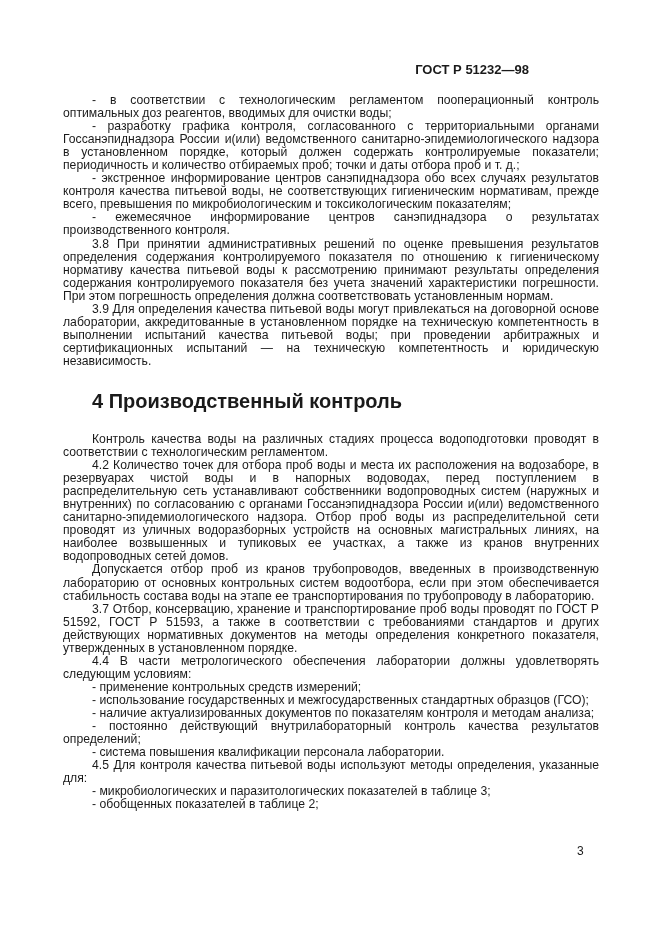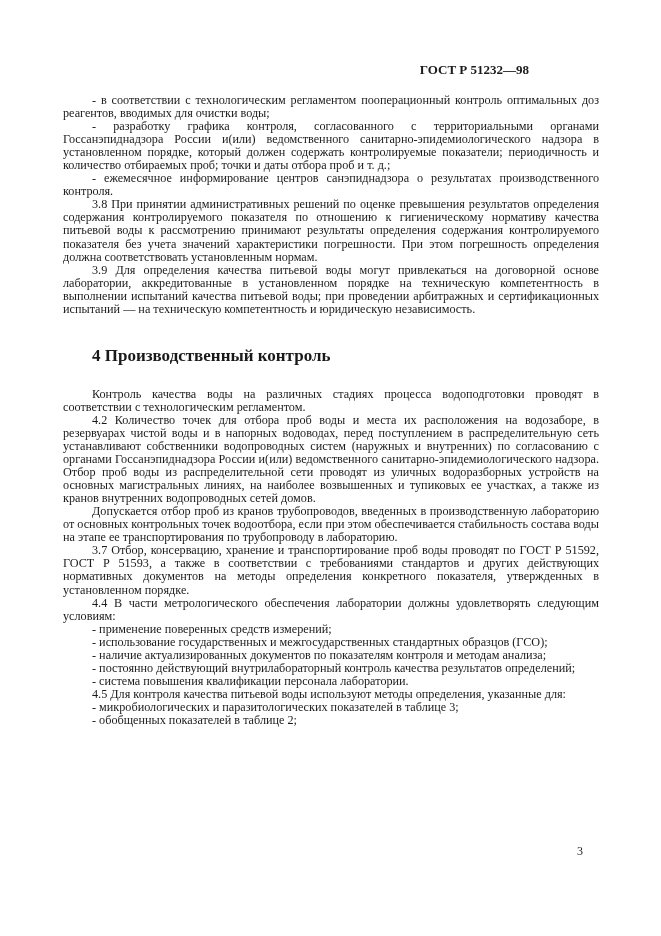--- a/index.html
+++ b/index.html
@@ -1,63 +1,64 @@
 <!DOCTYPE html>
 <html><head>
 <meta charset="utf-8">
 <style>
   html, body { margin: 0; padding: 0; background: #ffffff; }
   body { width: 661px; height: 936px; position: relative; overflow: hidden; }
   .page {
     position: absolute; left: 0; top: 0; width: 590px; height: 936px;
-    font-family: Liberation Serif, serif;
+    font-family: Liberation Sans, sans-serif;
     color: #1a1a1a;
   }
   .header {
     position: absolute; right: 61px; top: 62px;
     font-weight: bold; font-size: 13px;
   }
   .body {
     position: absolute; left: 63px; top: 94px; width: 536px;
     font-size: 12.2px; line-height: 13.05px;
   }
   .body p {
     margin: 0; text-align: justify; text-indent: 29px;
   }
   .body p.li { text-indent: 29px; }
   .section-title {
-    font-weight: bold; font-size: 17px;
-    margin: 32px 0 24px 29px;
+    font-weight: bold; font-size: 20px;
+    margin: 25px 0 24px 29px;
     line-height: 16px;
   }
   .page-number {
     position: absolute; left: 577px; top: 844px; font-size: 12px;
   }
 </style>
 </head>
 <body>
 
 <div class="page">
   <div class="header">ГОСТ Р 51232—98</div>
 
   <div class="body">
     <p>- в соответствии с технологическим регламентом пооперационный контроль оптимальных доз реагентов, вводимых для очистки воды;</p>
     <p>- разработку графика контроля, согласованного с территориальными органами Госсанэпиднадзора России и(или) ведомственного санитарно-эпидемиологического надзора в установленном порядке, который должен содержать контролируемые показатели; периодичность и количество отбираемых проб; точки и даты отбора проб и т. д.;</p>
+    <p>- экстренное информирование центров санэпиднадзора обо всех случаях результатов контроля качества питьевой воды, не соответствующих гигиеническим нормативам, прежде всего, превышения по микробиологическим и токсикологическим показателям;</p>
     <p>- ежемесячное информирование центров санэпиднадзора о результатах производственного контроля.</p>
     <p>3.8 При принятии административных решений по оценке превышения результатов определения содержания контролируемого показателя по отношению к гигиеническому нормативу качества питьевой воды к рассмотрению принимают результаты определения содержания контролируемого показателя без учета значений характеристики погрешности. При этом погрешность определения должна соответствовать установленным нормам.</p>
     <p>3.9 Для определения качества питьевой воды могут привлекаться на договорной основе лаборатории, аккредитованные в установленном порядке на техническую компетентность в выполнении испытаний качества питьевой воды; при проведении арбитражных и сертификационных испытаний — на техническую компетентность и юридическую независимость.</p>
 
     <div class="section-title">4 Производственный контроль</div>
 
     <p>Контроль качества воды на различных стадиях процесса водоподготовки проводят в соответствии с технологическим регламентом.</p>
     <p>4.2 Количество точек для отбора проб воды и места их расположения на водозаборе, в резервуарах чистой воды и в напорных водоводах, перед поступлением в распределительную сеть устанавливают собственники водопроводных систем (наружных и внутренних) по согласованию с органами Госсанэпиднадзора России и(или) ведомственного санитарно-эпидемиологического надзора. Отбор проб воды из распределительной сети проводят из уличных водоразборных устройств на основных магистральных линиях, на наиболее возвышенных и тупиковых ее участках, а также из кранов внутренних водопроводных сетей домов.</p>
-    <p>Допускается отбор проб из кранов трубопроводов, введенных в производственную лабораторию от основных контрольных точек водоотбора, если при этом обеспечивается стабильность состава воды на этапе ее транспортирования по трубопроводу в лабораторию.</p>
+    <p>Допускается отбор проб из кранов трубопроводов, введенных в производственную лабораторию от основных контрольных систем водоотбора, если при этом обеспечивается стабильность состава воды на этапе ее транспортирования по трубопроводу в лабораторию.</p>
     <p>3.7 Отбор, консервацию, хранение и транспортирование проб воды проводят по ГОСТ Р 51592, ГОСТ Р 51593, а также в соответствии с требованиями стандартов и других действующих нормативных документов на методы определения конкретного показателя, утвержденных в установленном порядке.</p>
     <p>4.4 В части метрологического обеспечения лаборатории должны удовлетворять следующим условиям:</p>
-    <p class="li">- применение поверенных средств измерений;</p>
+    <p class="li">- применение контрольных средств измерений;</p>
     <p class="li">- использование государственных и межгосударственных стандартных образцов (ГСО);</p>
     <p class="li">- наличие актуализированных документов по показателям контроля и методам анализа;</p>
     <p class="li">- постоянно действующий внутрилабораторный контроль качества результатов определений;</p>
     <p class="li">- система повышения квалификации персонала лаборатории.</p>
     <p>4.5 Для контроля качества питьевой воды используют методы определения, указанные для:</p>
     <p class="li">- микробиологических и паразитологических показателей в таблице 3;</p>
     <p class="li">- обобщенных показателей в таблице 2;</p>
   </div>
 
   <div class="page-number">3</div>

